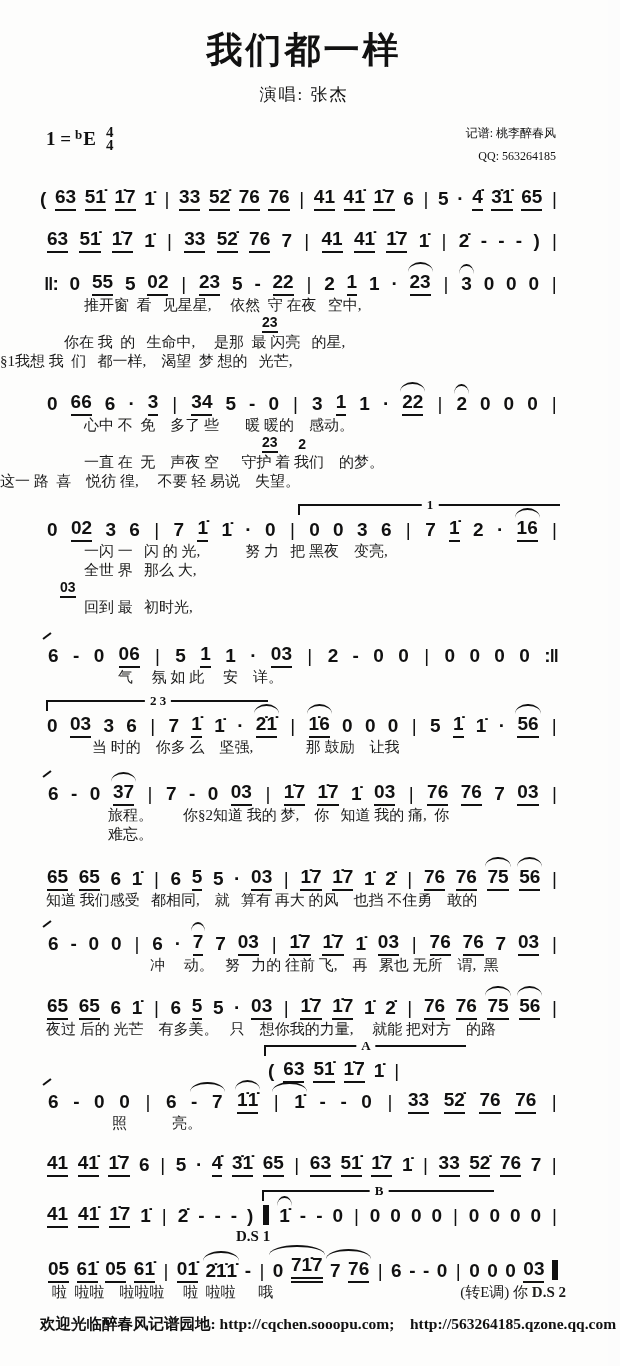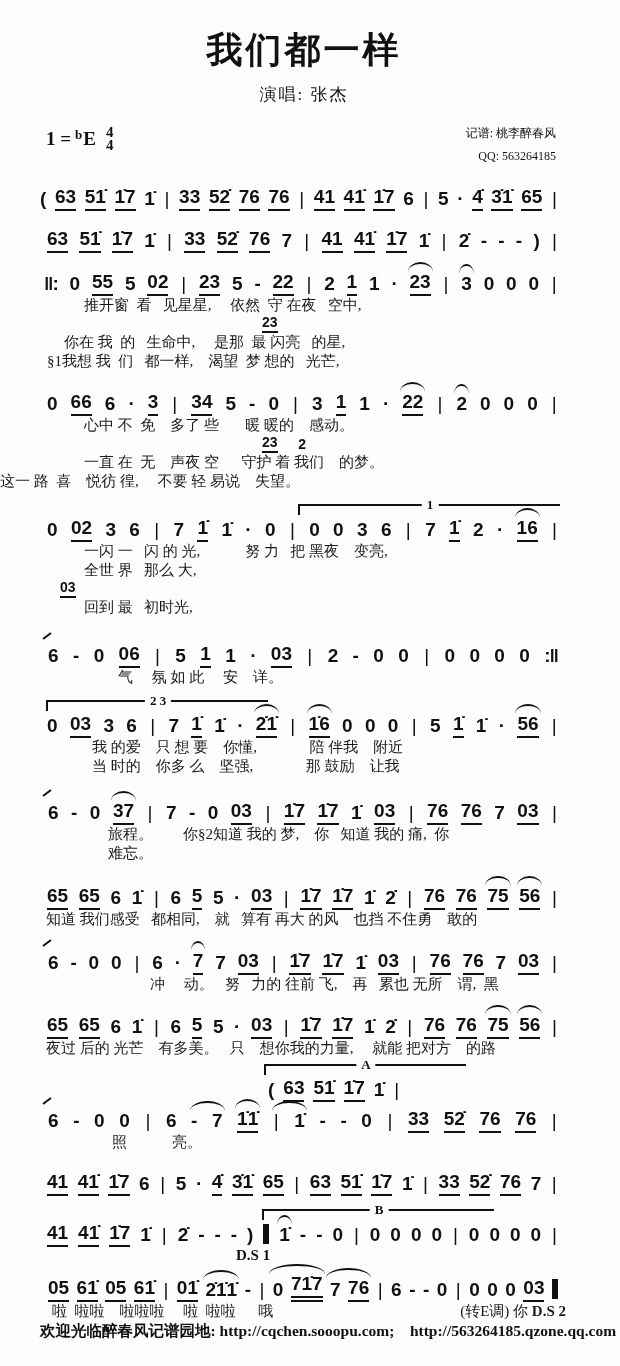--- a/index.html
+++ b/index.html
@@ -41,21 +41,21 @@
   .bracket-label{position:absolute;left:50%;top:-9px;transform:translateX(-50%);
       background:#fdfdfc;padding:0 5px;font-size:13px;font-weight:bold;
       font-family:"Liberation Serif",serif;}
   .below-label{position:absolute;top:29px;font-weight:bold;font-size:15px;
       font-family:"Liberation Serif",serif;}
   .lyric-row{position:relative;font-family:"Liberation Serif",serif;font-size:15px;
       line-height:19px;white-space:pre;color:#1a1a1a;}
   .lyric-right{position:absolute;right:42px;top:0;}
   .lyric-right b{font-size:15px;}
 
-  .footer-url{margin-top:0;padding-left:40px;font-weight:bold;font-size:15.5px;
+  .footer-url{margin-top:12px;padding-left:40px;font-weight:bold;font-size:15.5px;
       font-family:"Liberation Serif",serif;white-space:pre;}
 </style>
 </head>
 <body>
 
 <div class="page">
 
   <div class="title">我们都一样</div>
   <div class="subtitle">演唱: 张杰</div>
 
@@ -150,21 +150,21 @@
           <span class="tok">0</span>
           <span class="tok">0</span>
           <span class="tok">0</span>
           <span class="tok bar">|</span>
         </div>
         <div class="lyric-row" style="padding-left: 84px;"><span class="lyric-text">推开窗  看   见星星,     依然  守 在夜   空中,</span></div>
         <div class="notes-row small nostretch" style="padding-left: 262px;">
           <span class="tok u1">23</span>
         </div>
         <div class="lyric-row" style="padding-left: 64px;"><span class="lyric-text">你在 我  的   生命中,     是那  最 闪亮   的星,</span></div>
-        <div class="lyric-row" style=" margin-left: 47px;"><span class="lyric-text">§1我想 我  们   都一样,    渴望  梦 想的   光芒,</span></div>
+        <div class="lyric-row" style=""><span class="lyric-text">§1我想 我  们   都一样,    渴望  梦 想的   光芒,</span></div>
       </div>
       <div class="system" style="margin-top: 16px;">
         <div class="notes-row" style="padding-left: 47px;">
           <span class="tok">0</span>
           <span class="tok u1">66</span>
           <span class="tok">6</span>
           <span class="tok">·</span>
           <span class="tok u1">3</span>
           <span class="tok bar">|</span>
           <span class="tok u1">34</span>
@@ -274,21 +274,20 @@
           <span class="tok">0</span>
           <span class="tok">0</span>
           <span class="tok bar">|</span>
           <span class="tok">5</span>
           <span class="tok u1">1̇</span>
           <span class="tok">1̇</span>
           <span class="tok">·</span>
           <span class="tok u1 tie">56</span>
           <span class="tok bar">|</span>
         </div>
-        <div class="lyric-row" style="padding-left: 92px;"><span class="lyric-text">我 的爱    只 想 要    你懂,              陪 伴我    附近</span></div>
         <div class="lyric-row" style="padding-left: 92px;"><span class="lyric-text">当 时的    你多 么    坚强,              那 鼓励    让我</span></div>
       </div>
       <div class="system" style="margin-top: 20px;">
         <div class="notes-row" style="padding-left: 48px;">
           <span class="tok tick">6</span>
           <span class="tok">-</span>
           <span class="tok">0</span>
           <span class="tok u1 tie">37</span>
           <span class="tok bar">|</span>
           <span class="tok">7</span>

